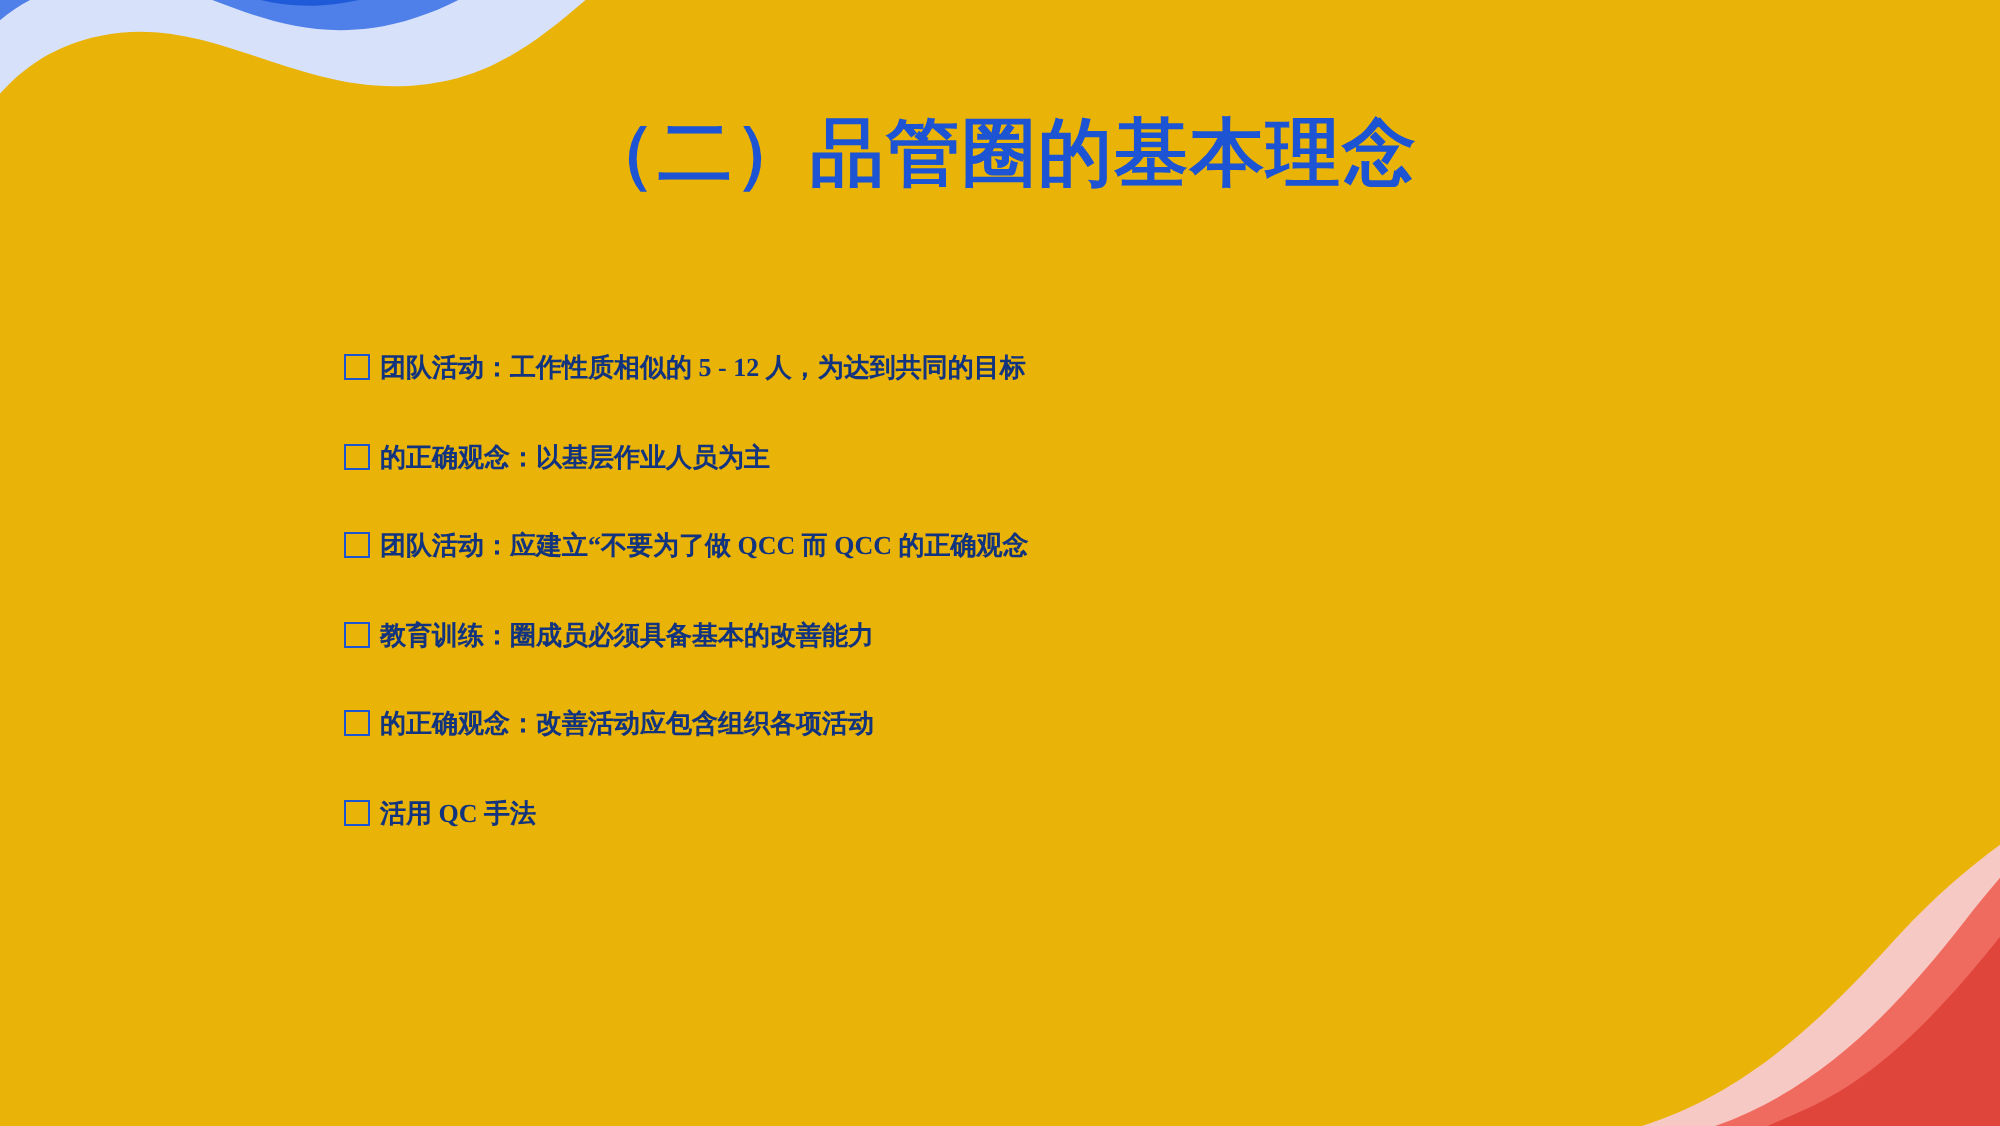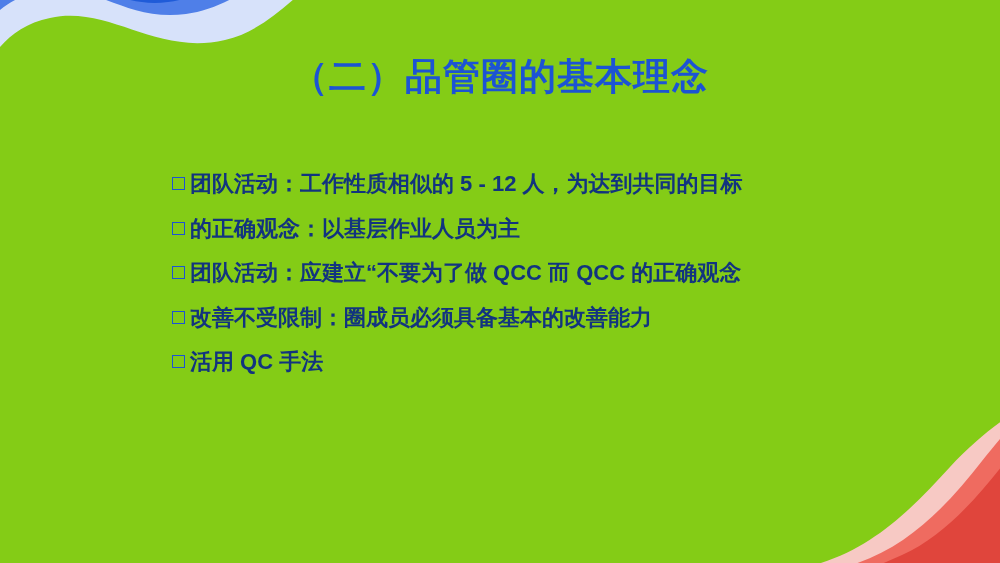--- a/index.html
+++ b/index.html
@@ -10,21 +10,21 @@
     width: 1000px;
     height: 563px;
     background: #ffffff;
     font-family: "Liberation Sans", sans-serif;
     overflow: hidden;
   }
   .slide {
     position: relative;
     width: 1000px;
     height: 563px;
-    background: #84cc16;
+    background: #eab308;
     overflow: hidden;
   }
   
   .deco {
     position: absolute;
     pointer-events: none;
   }
   .deco-tl {
     left: -10px;
     top: -90px;
@@ -67,26 +67,26 @@
   .bullet-marker {
     width: 13px;
     height: 13px;
     border: 1.6px solid #1c54d4;
     box-sizing: border-box;
     margin-top: 5px;
     margin-right: 5px;
     flex: 0 0 auto;
   }
   .bullet-text {
-    font-size: 22px;
+    font-size: 13px;
     font-weight: bold;
     color: #12347f;
     line-height: 24px;
     white-space: nowrap;
-    font-family: Liberation Sans, sans-serif;
+    font-family: Liberation Serif, serif;
   }
 </style>
 </head>
 <body>
 
 <div class="slide">
 
   <svg class="deco deco-tl" viewBox="0 0 420 260" xmlns="http://www.w3.org/2000/svg">
     <path d="M0,0 L420,0 L420,18 C330,40 300,115 235,130 C165,146 120,95 60,108 C30,114 12,132 0,150 Z" fill="#d7e2fa"></path>
     <path d="M0,0 L330,0 C300,50 252,96 196,104 C136,112 104,72 56,80 C30,84 12,96 0,110 Z" fill="#4f7fe8"></path>
@@ -111,24 +111,28 @@
     <div class="bullet-row">
       <span class="bullet-marker"></span>
       <span class="bullet-text">的正确观念：以基层作业人员为主</span>
     </div>
 
     <div class="bullet-row">
       <span class="bullet-marker"></span>
       <span class="bullet-text">团队活动：应建立“不要为了做 QCC 而 QCC 的正确观念</span>
     </div>
 
+    <div class="bullet-row">
+      <span class="bullet-marker"></span>
+      <span class="bullet-text">教育训练：圈成员必须具备基本的改善能力</span>
+    </div>
 
     <div class="bullet-row">
       <span class="bullet-marker"></span>
-      <span class="bullet-text">改善不受限制：圈成员必须具备基本的改善能力</span>
+      <span class="bullet-text">的正确观念：改善活动应包含组织各项活动</span>
     </div>
 
     <div class="bullet-row">
       <span class="bullet-marker"></span>
       <span class="bullet-text">活用 QC 手法</span>
     </div>
 
 
   </div>
 

